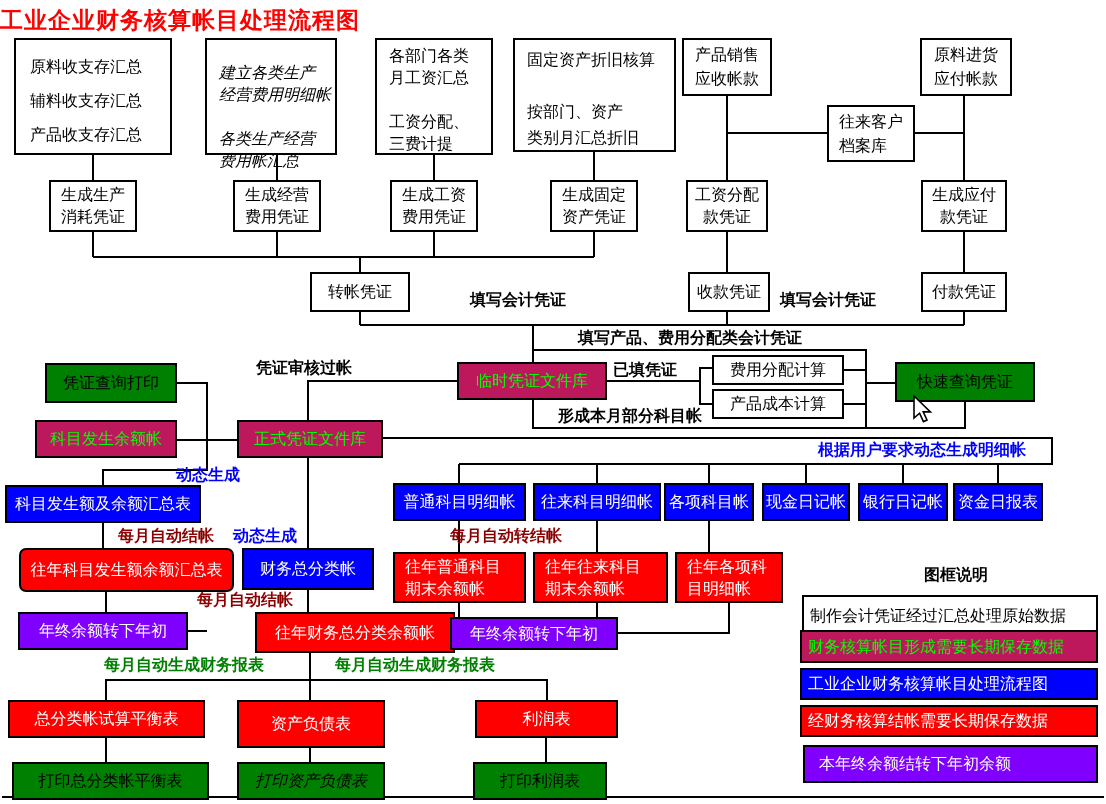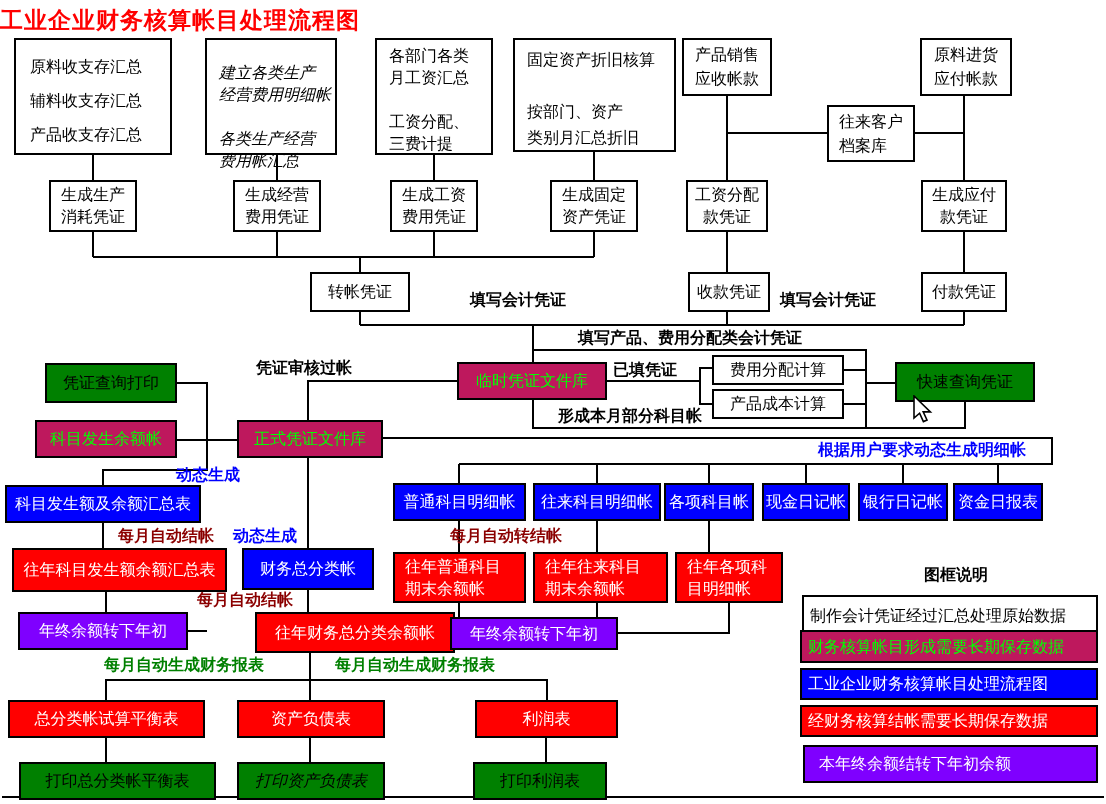--- a/index.html
+++ b/index.html
@@ -192,21 +192,21 @@
       </div>
       <div class="node s-dynamic a-center" style="left: 762px; top: 483px; width: 88px; height: 38px;">
         <span>现金日记帐</span>
       </div>
       <div class="node s-dynamic a-center" style="left: 858px; top: 483px; width: 90px; height: 38px;">
         <span>银行日记帐</span>
       </div>
       <div class="node s-dynamic a-center" style="left: 953px; top: 483px; width: 90px; height: 38px;">
         <span>资金日报表</span>
       </div>
-      <div class="node s-archive a-center" style="left: 12px; top: 548px; width: 215px; height: 44px;">
+      <div class="node s-archive a-center" style="left: 19px; top: 548px; width: 215px; height: 44px; border-radius: 7px;">
         <span>往年科目发生额余额汇总表</span>
       </div>
       <div class="node s-dynamic a-center" style="left: 242px; top: 548px; width: 132px; height: 42px;">
         <span>财务总分类帐</span>
       </div>
       <div class="node s-archive a-left" style="left: 393px; top: 552px; width: 133px; height: 51px; line-height: 22px; padding-left: 10px;">
         <span>往年普通科目
 期末余额帐</span>
       </div>
       <div class="node s-archive a-left" style="left: 533px; top: 552px; width: 135px; height: 51px; line-height: 22px; padding-left: 10px; align-items: center;">
@@ -222,27 +222,27 @@
       </div>
       <div class="node s-archive a-center" style="left: 207px; top: 612px; width: 200px; height: 41px; margin-left: 48px;">
         <span>往年财务总分类余额帐</span>
       </div>
       <div class="node s-carry a-center" style="left: 450px; top: 617px; width: 168px; height: 33px;">
         <span>年终余额转下年初</span>
       </div>
       <div class="node s-archive a-center" style="left: 8px; top: 700px; width: 197px; height: 38px;">
         <span>总分类帐试算平衡表</span>
       </div>
-      <div class="node s-archive a-center" style="left: 237px; top: 700px; width: 148px; height: 38px;">
+      <div class="node s-archive a-center" style="left: 237px; top: 700px; width: 148px; height: 48px;">
         <span>资产负债表</span>
       </div>
       <div class="node s-archive a-center" style="left: 475px; top: 700px; width: 143px; height: 38px;">
         <span>利润表</span>
       </div>
-      <div class="node s-print a-center" style="left: 19px; top: 762px; width: 197px; height: 38px;">
+      <div class="node s-print a-center" style="left: 12px; top: 762px; width: 197px; height: 38px;">
         <span>打印总分类帐平衡表</span>
       </div>
       <div class="node s-print a-center" style="left: 237px; top: 762px; width: 148px; height: 38px; font-style: italic;">
         <span>打印资产负债表</span>
       </div>
       <div class="node s-print a-center" style="left: 473px; top: 762px; width: 134px; height: 38px;">
         <span>打印利润表</span>
       </div>
       <div class="node s-source a-left" style="left: 802px; top: 595px; width: 296px; height: 42px; padding-left: 6px;">
         <span>制作会计凭证经过汇总处理原始数据</span>

